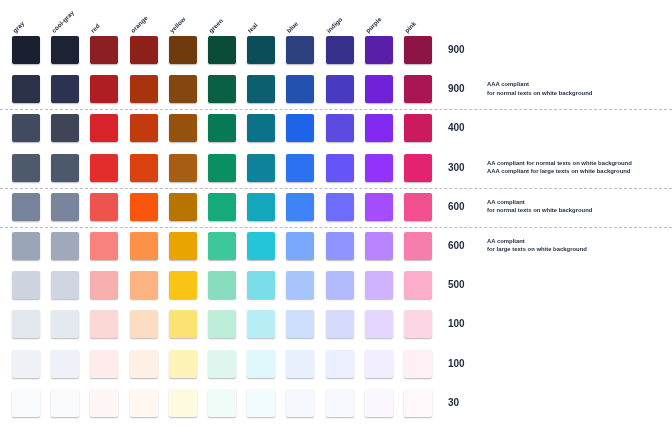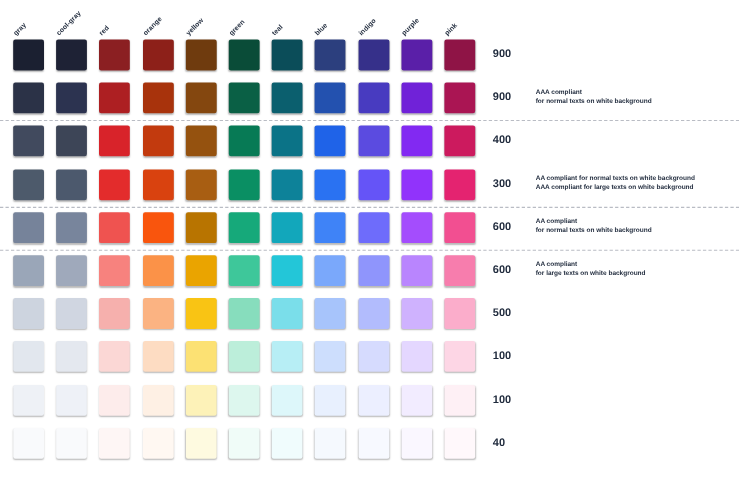--- a/index.html
+++ b/index.html
@@ -220,21 +220,21 @@
         <div class="swatch" title="cool-gray 50" style="left: 51.2px; background: rgb(249, 250, 252); width: 28px; height: 28px;"></div>
         <div class="swatch" title="red 50" style="left: 90.4px; background: rgb(254, 246, 245); width: 28px; height: 28px;"></div>
         <div class="swatch" title="orange 50" style="left: 129.6px; background: rgb(255, 248, 242); width: 28px; height: 28px;"></div>
         <div class="swatch" title="yellow 50" style="left: 168.8px; background: rgb(254, 250, 224); width: 28px; height: 28px;"></div>
         <div class="swatch" title="green 50" style="left: 208px; background: rgb(240, 252, 248); width: 28px; height: 28px;"></div>
         <div class="swatch" title="teal 50" style="left: 247.2px; background: rgb(240, 252, 253); width: 28px; height: 28px;"></div>
         <div class="swatch" title="blue 50" style="left: 286.4px; background: rgb(245, 249, 254); width: 28px; height: 28px;"></div>
         <div class="swatch" title="indigo 50" style="left: 325.6px; background: rgb(247, 249, 255); width: 28px; height: 28px;"></div>
         <div class="swatch" title="purple 50" style="left: 364.8px; background: rgb(250, 247, 255); width: 28px; height: 28px;"></div>
         <div class="swatch" title="pink 50" style="left: 404px; background: rgb(255, 248, 251); width: 28px; height: 28px;"></div>
-        <div class="weight">40</div>
+        <div class="weight">30</div>
       </div>
     </div>
 <div class="note" style="top: 80.2px;">AAA compliant
 for normal texts on white background</div>
     <div class="note" style="top: 158.6px;">AA compliant for normal texts on white background
 AAA compliant for large texts on white background</div>
     <div class="note" style="top: 197.8px;">AA compliant
 for normal texts on white background</div>
     <div class="note" style="top: 237px;">AA compliant
 for large texts on white background</div>

